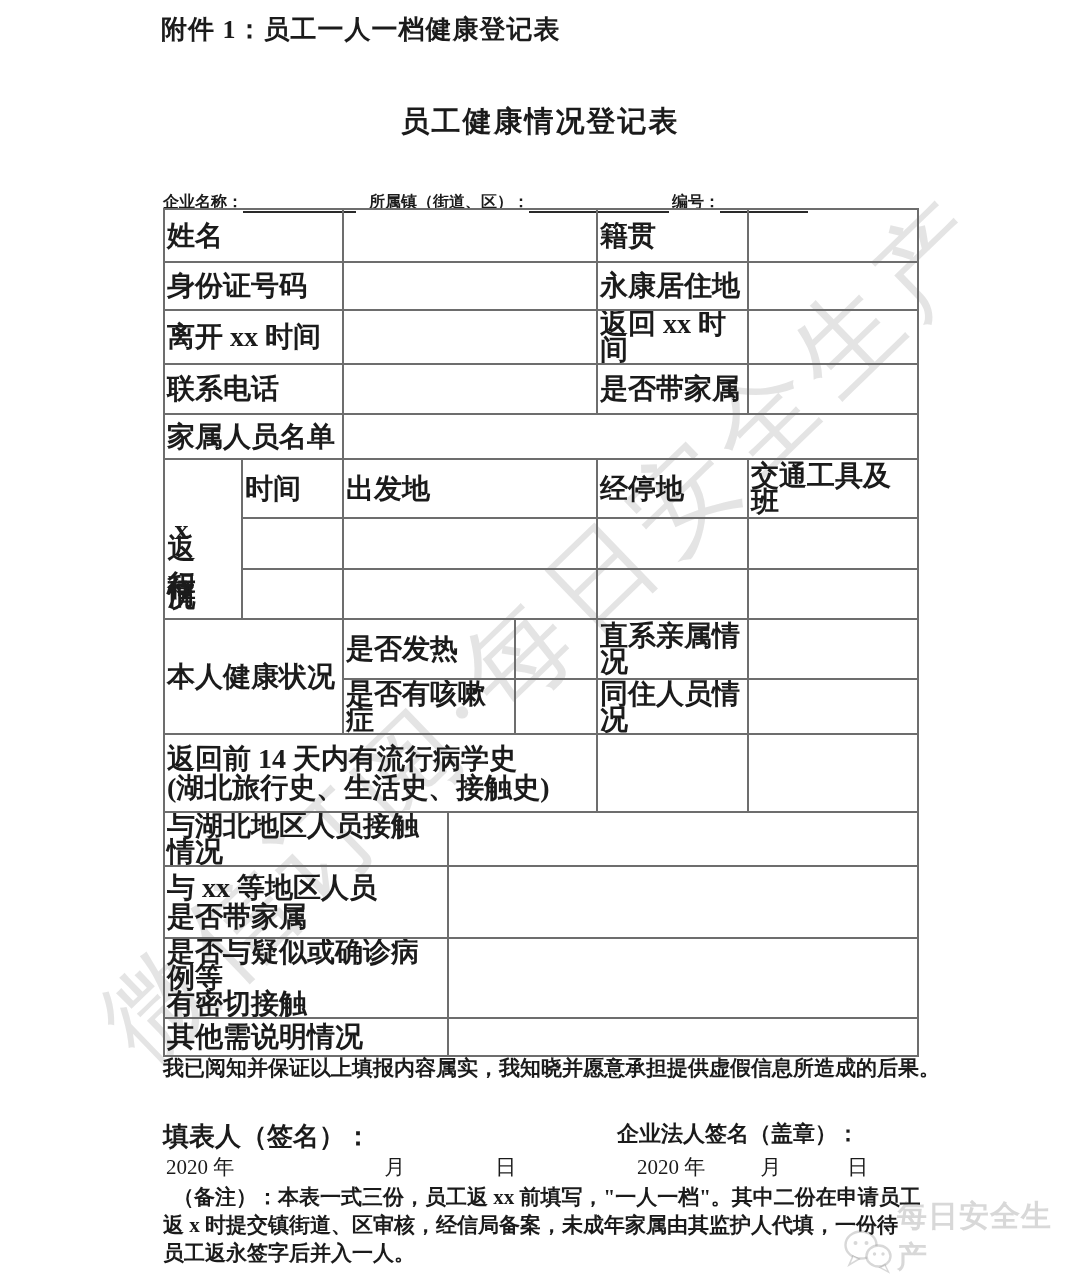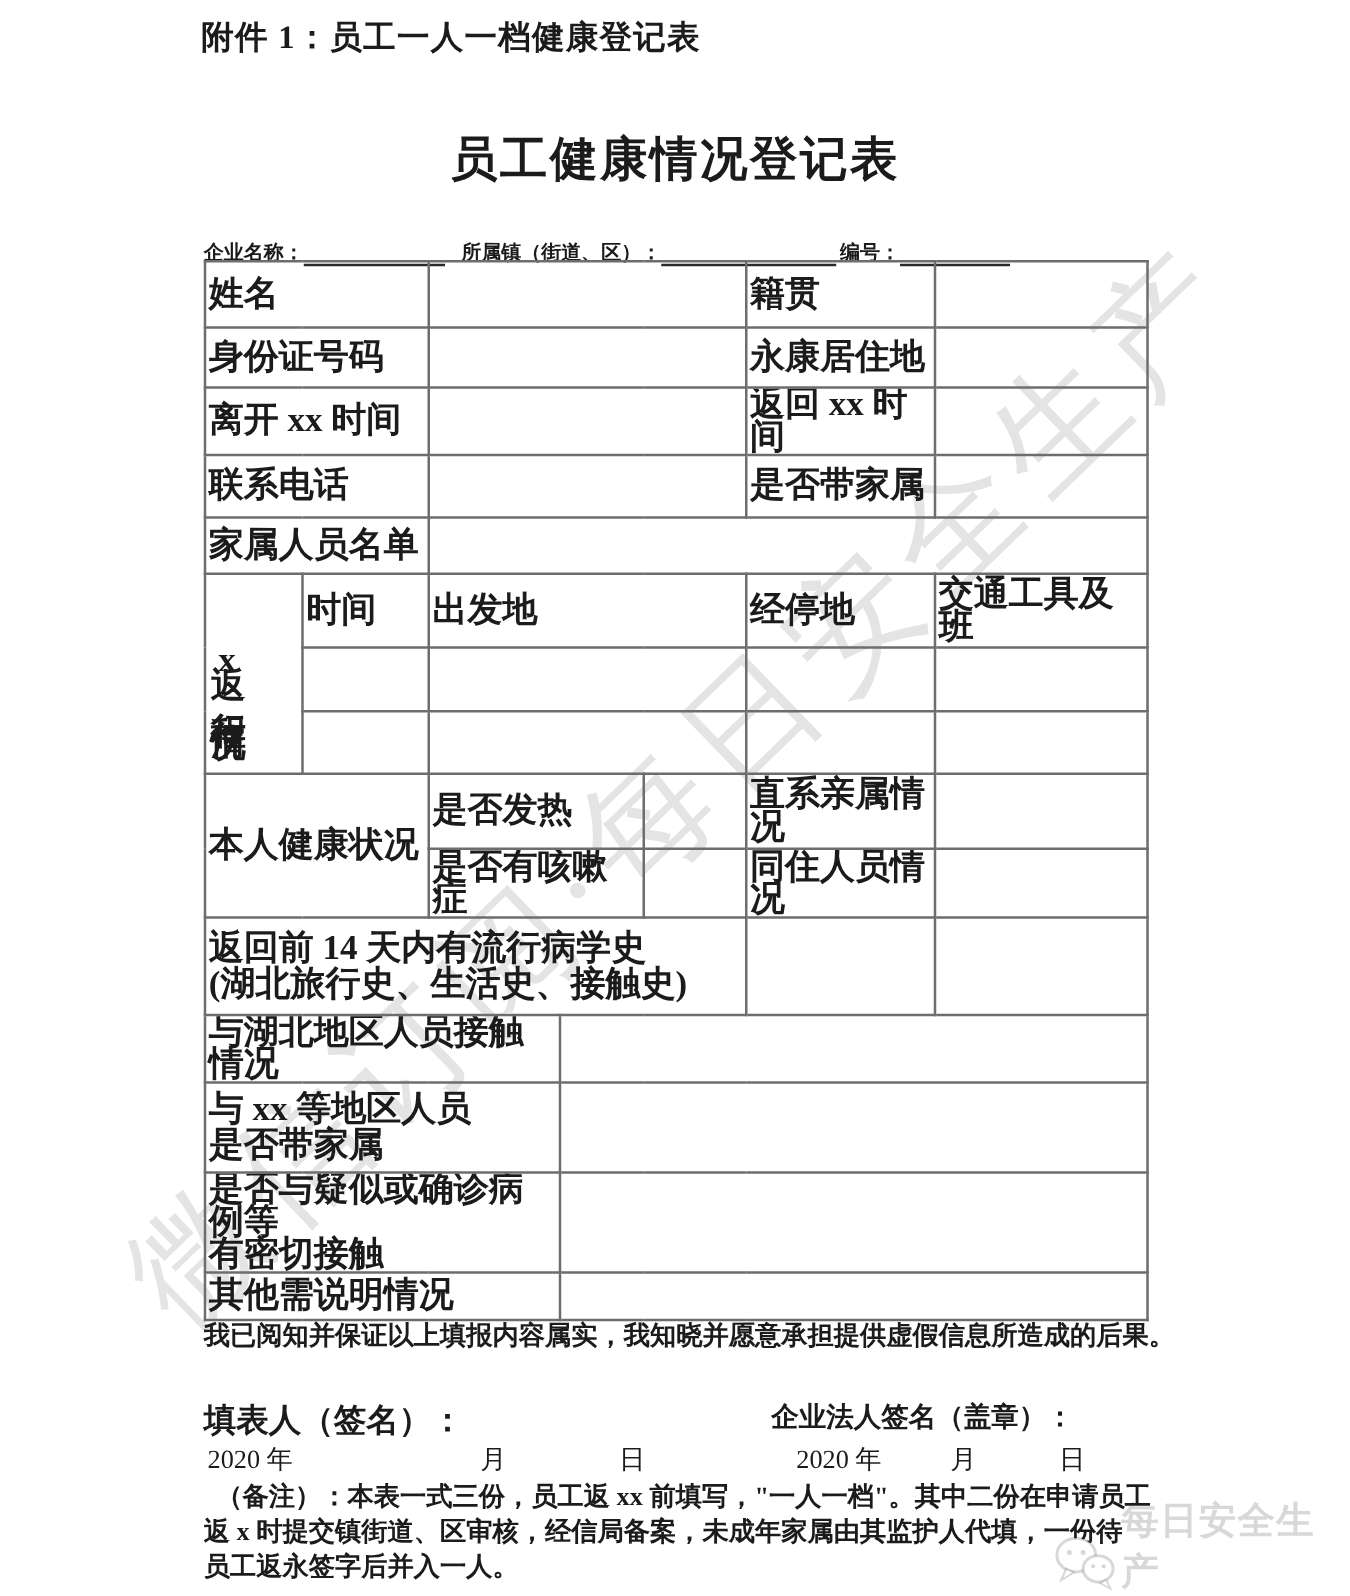--- a/index.html
+++ b/index.html
@@ -16,21 +16,21 @@
   }
 
   
   .attachment-heading {
     position: absolute; left: 161px; top: 12px;
     font-size: 26px; font-weight: 700; letter-spacing: 1px;
     white-space: nowrap;
   }
   .form-title {
     position: absolute; left: 0; top: 102px; width: 1080px;
-    text-align: center; font-size: 38px; font-weight: 700; letter-spacing: 2px;
+    text-align: center; font-size: 29px; font-weight: 700; letter-spacing: 2px;
   }
   .meta-line {
     position: absolute; left: 163px; top: 166px; width: 770px;
     display: flex; align-items: flex-end; white-space: nowrap;
     font-size: 16px; font-weight: 600; margin-top: 23px;
   }
   .uline { display: inline-block; border-bottom: 2px solid #2a2a2a; height: 24px; }
   .u1 { width: 113px; }
   .u2 { width: 140px; }
   .u3 { width: 88px; }

